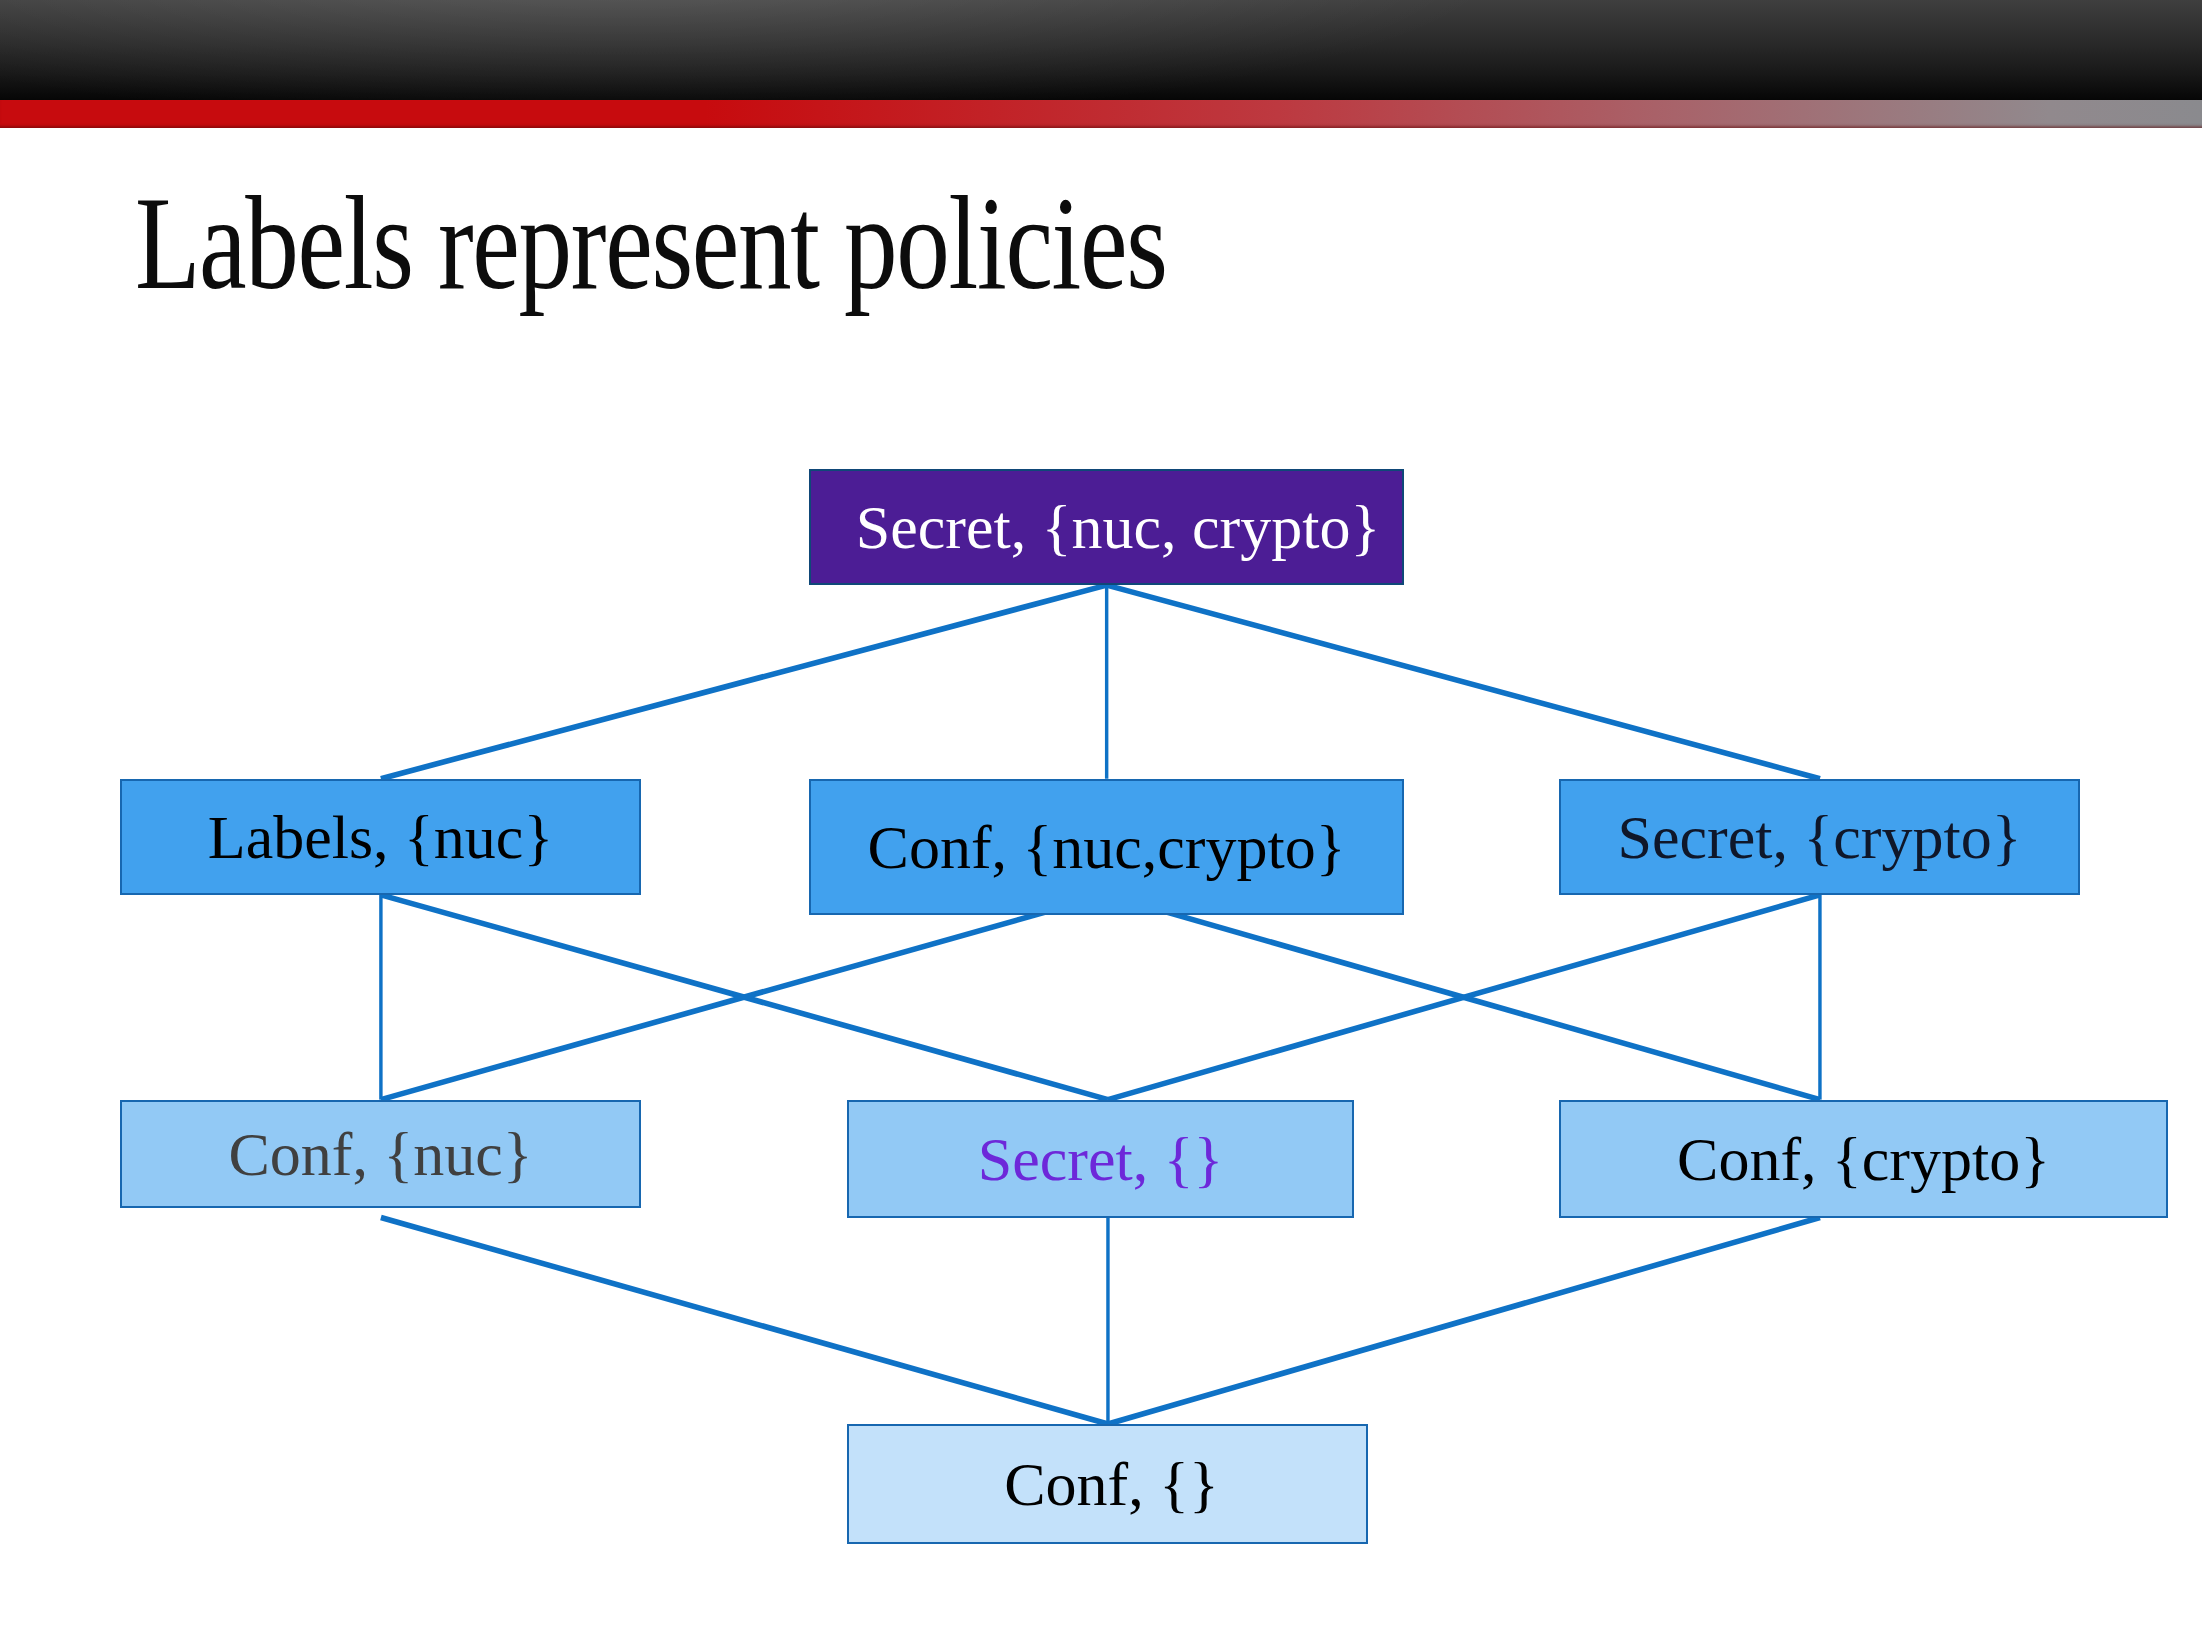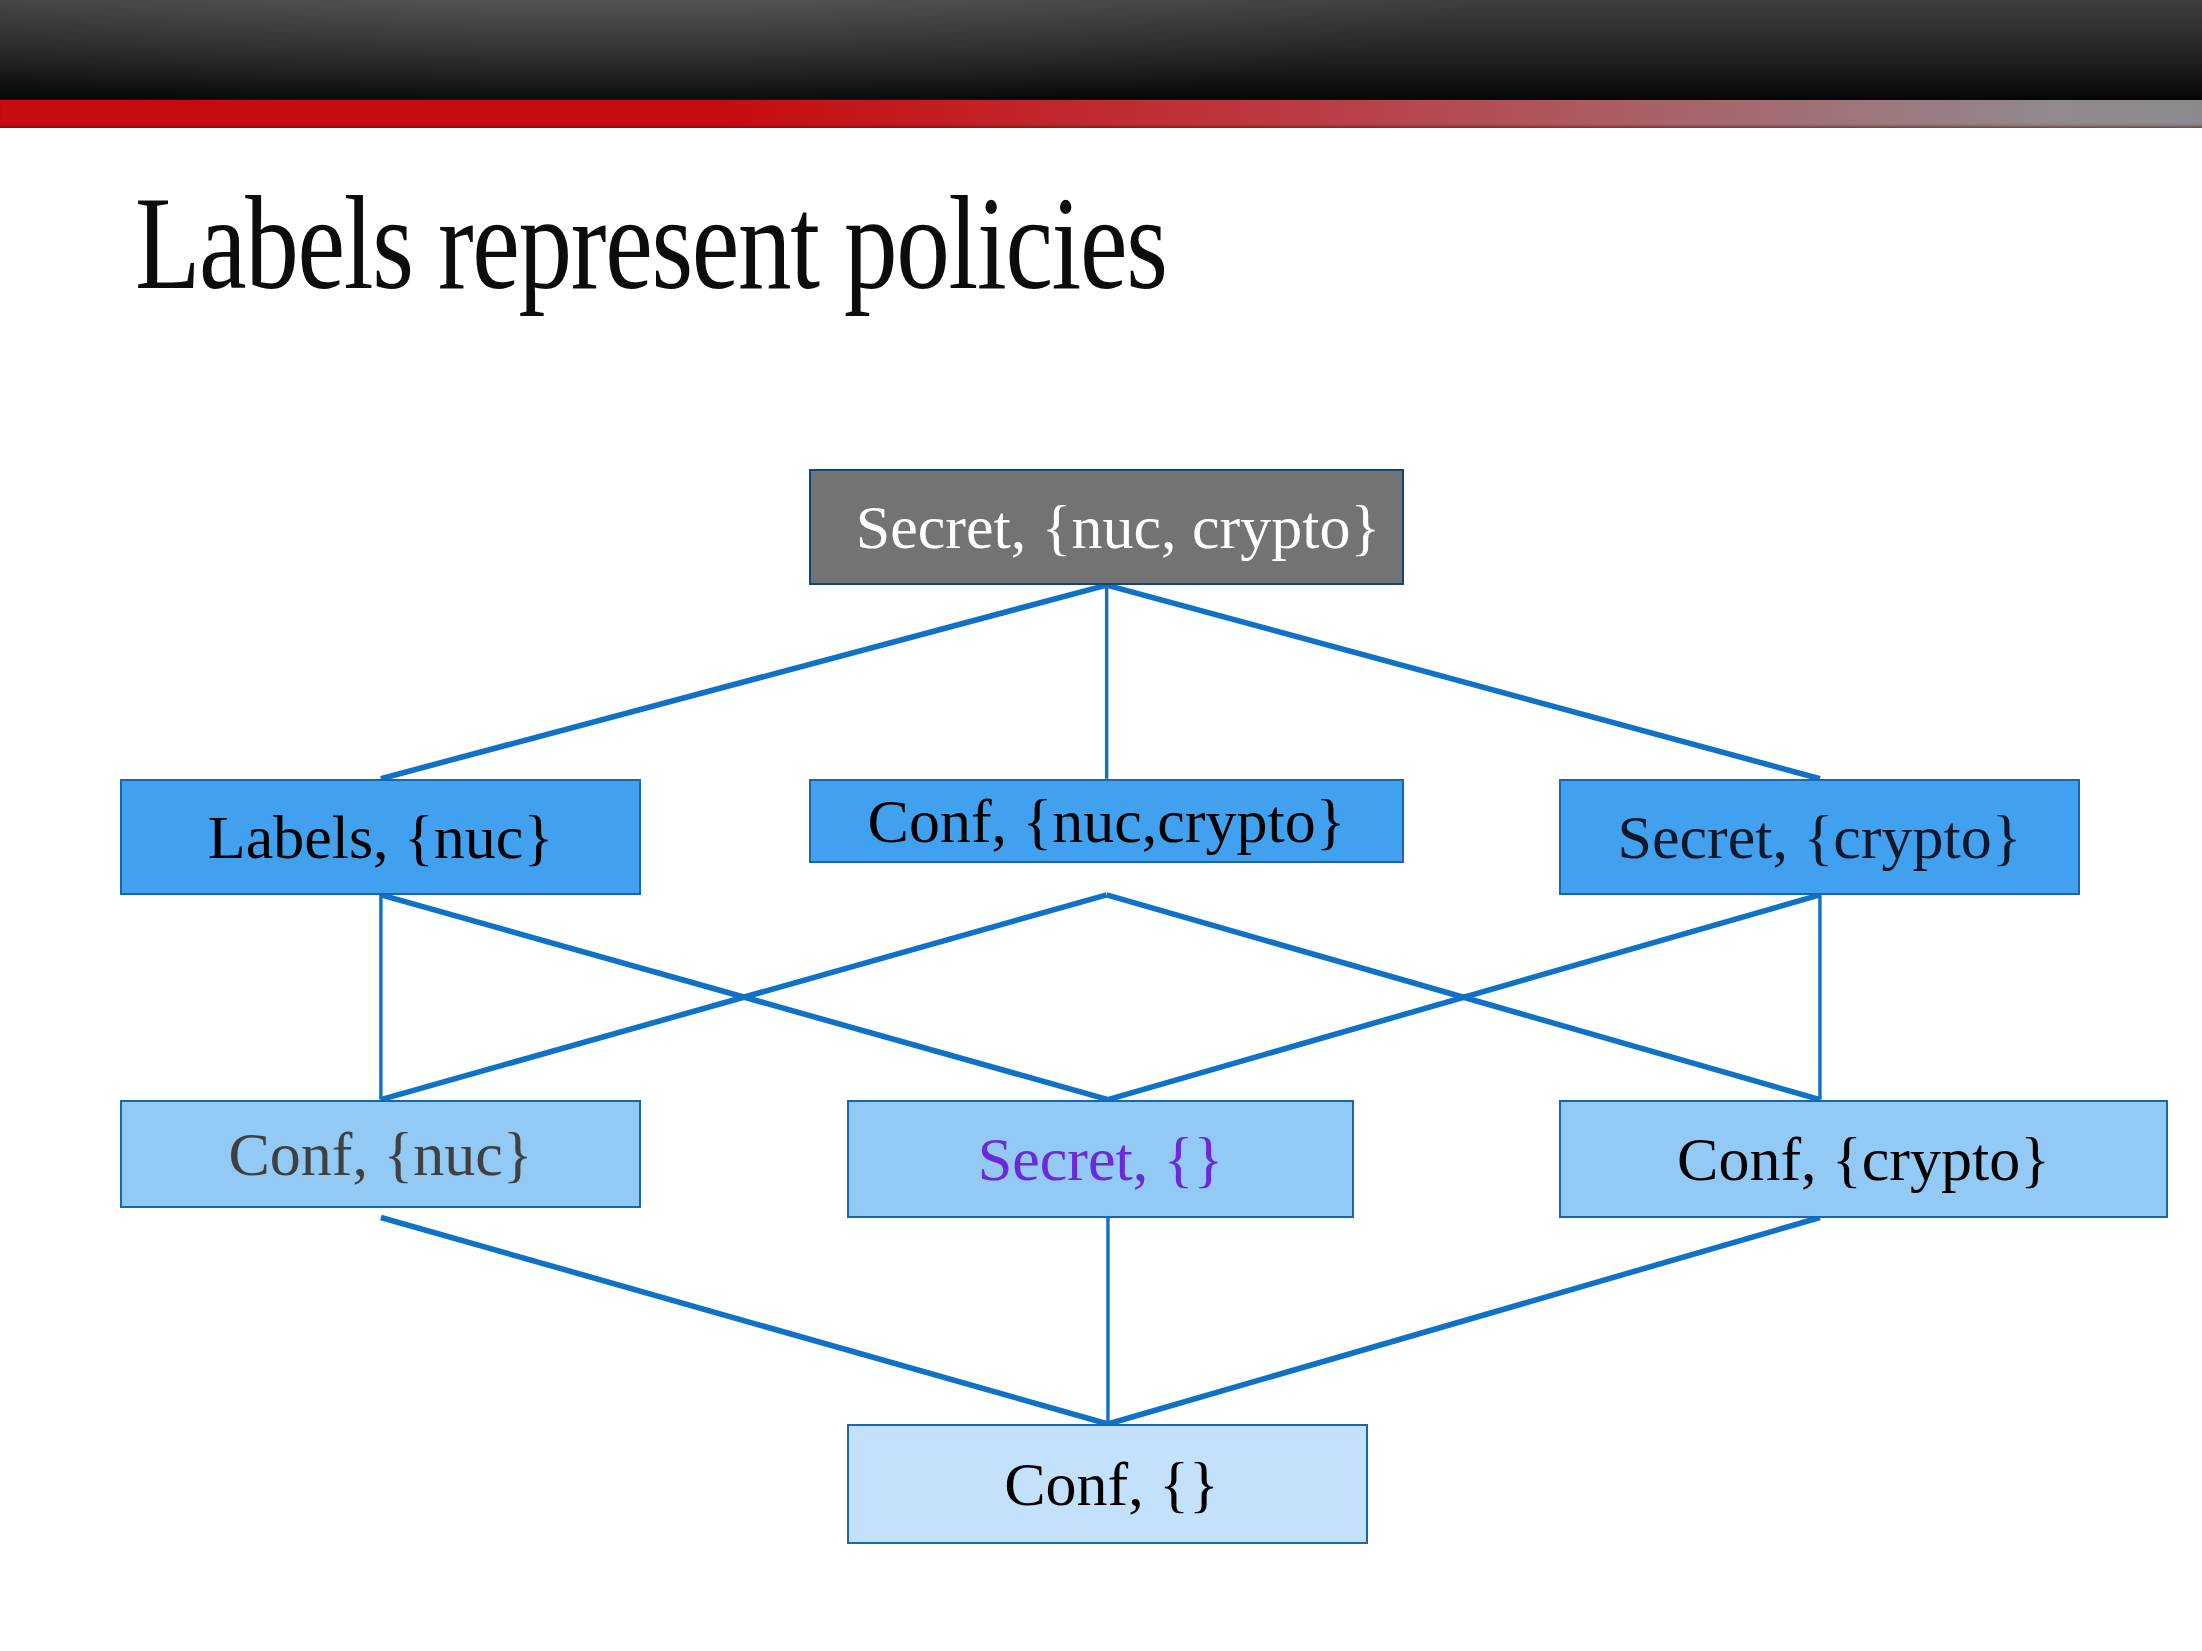--- a/index.html
+++ b/index.html
@@ -49,23 +49,23 @@
         <line x1="442.5" y1="1040" x2="1287.5" y2="1278" stroke="#0f72c6" stroke-width="6.5"></line>
         <line x1="1286" y1="1040" x2="442.5" y2="1278" stroke="#0f72c6" stroke-width="6.5"></line>
         <line x1="1286" y1="1040" x2="2115" y2="1278" stroke="#0f72c6" stroke-width="6.5"></line>
         <line x1="2115" y1="1040" x2="1287.5" y2="1278" stroke="#0f72c6" stroke-width="6.5"></line>
         <line x1="2115" y1="1040" x2="2115" y2="1278" stroke="#0f72c6" stroke-width="4"></line>
         <line x1="442.5" y1="1415" x2="1287.5" y2="1655" stroke="#0f72c6" stroke-width="6.5"></line>
         <line x1="1287.5" y1="1415" x2="1287.5" y2="1655" stroke="#0f72c6" stroke-width="4"></line>
         <line x1="2115" y1="1415" x2="1287.5" y2="1655" stroke="#0f72c6" stroke-width="6.5"></line>
       </svg>
 
-  <div class="node" style="left: 809px; top: 469px; width: 595px; height: 116px; background: #737373; color: rgb(255, 255, 255); border: 2.6px solid rgb(15, 72, 120); padding-left: 23px;">Secret, {nuc, crypto}</div>
+  <div class="node" style="left: 809px; top: 469px; width: 595px; height: 116px; background: #4c1d95; color: rgb(255, 255, 255); border: 2.6px solid rgb(15, 72, 120); padding-left: 23px;">Secret, {nuc, crypto}</div>
       <div class="node" style="left: 120px; top: 779px; width: 521px; height: 116px; background: rgb(65, 161, 238); color: rgb(0, 0, 0); border: 2.6px solid rgb(23, 103, 176);">Labels, {nuc}</div>
-      <div class="node" style="left: 809px; top: 779px; width: 595px; height: 84px; background: rgb(65, 161, 238); color: rgb(0, 0, 0); border: 2.6px solid rgb(23, 103, 176);">Conf, {nuc,crypto}</div>
+      <div class="node" style="left: 809px; top: 779px; width: 595px; height: 136px; background: rgb(65, 161, 238); color: rgb(0, 0, 0); border: 2.6px solid rgb(23, 103, 176);">Conf, {nuc,crypto}</div>
       <div class="node" style="left: 1559px; top: 779px; width: 521px; height: 116px; background: rgb(65, 161, 238); color: #0f172a; border: 2.6px solid rgb(23, 103, 176);">Secret, {crypto}</div>
       <div class="node" style="left: 120px; top: 1100px; width: 521px; height: 108px; background: rgb(146, 201, 245); color: #404040; border: 2.6px solid rgb(23, 103, 176);">Conf, {nuc}</div>
       <div class="node" style="left: 847px; top: 1100px; width: 507px; height: 118px; background: rgb(146, 201, 245); color: #6d28d9; border: 2.6px solid rgb(23, 103, 176); text-align: center;">Secret, {}</div>
       <div class="node" style="left: 1559px; top: 1100px; width: 609px; height: 118px; background: rgb(146, 201, 245); color: rgb(0, 0, 0); border: 2.6px solid rgb(23, 103, 176);">Conf, {crypto}</div>
       <div class="node" style="left: 847px; top: 1424px; width: 521px; height: 120px; background: rgb(195, 225, 250); color: rgb(0, 0, 0); border: 2.6px solid rgb(23, 103, 176); padding-left: 8px;">Conf, {}</div>
     </div>
 </div>
 
 
 </body></html>

